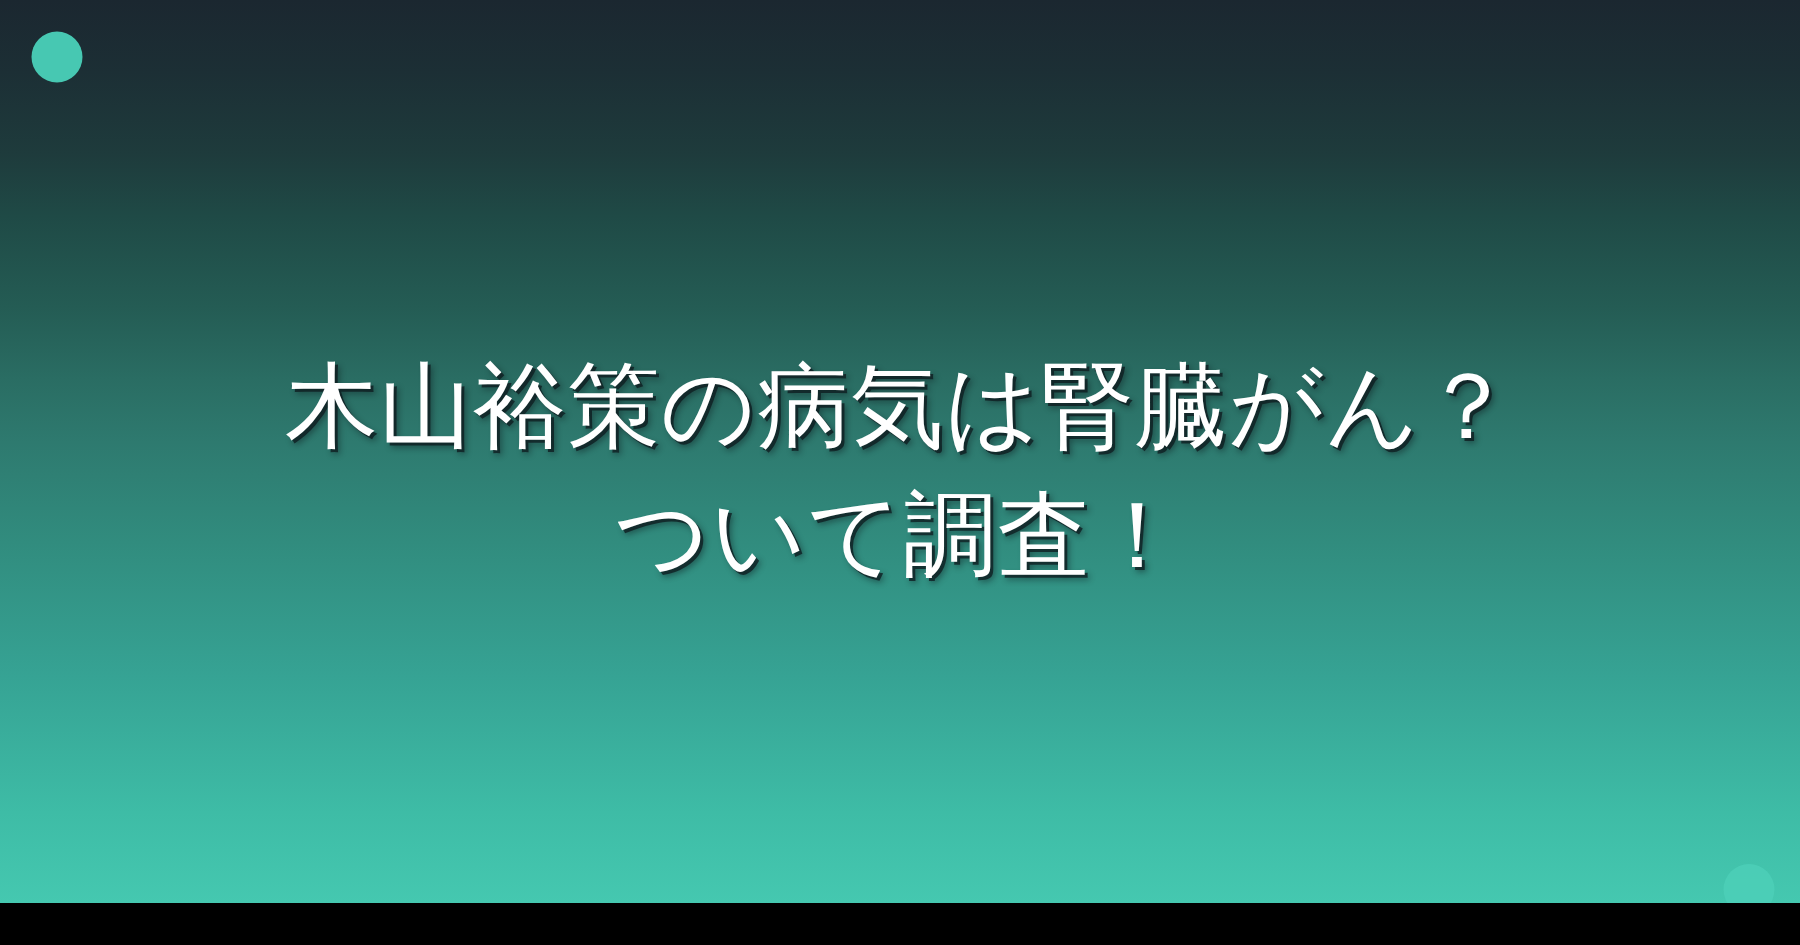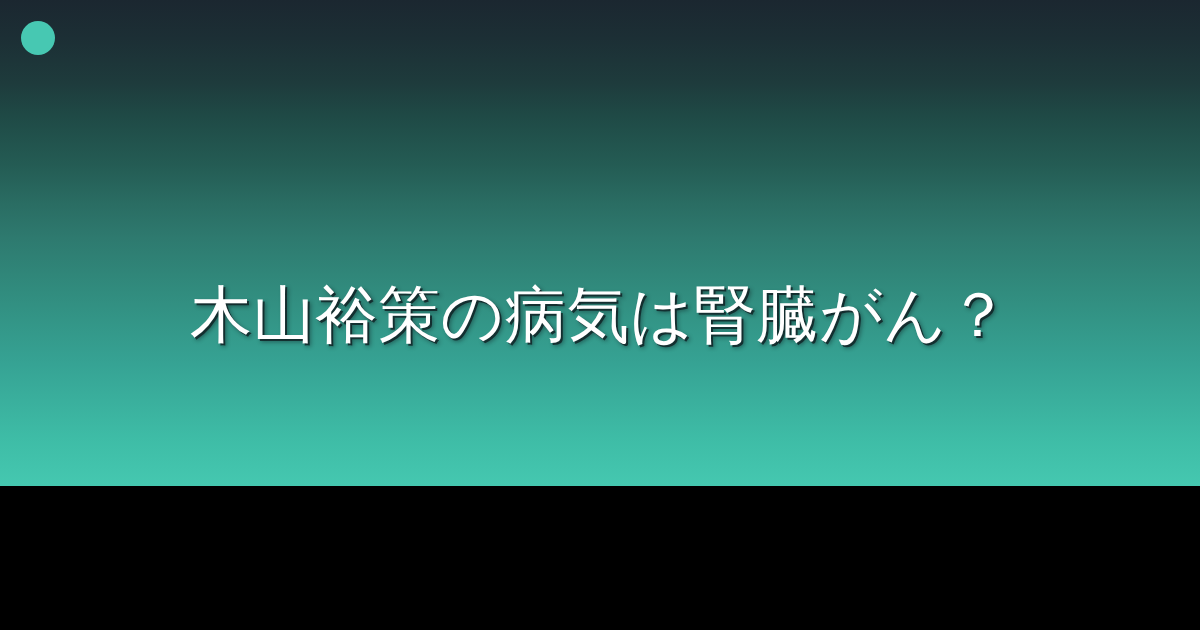--- a/index.html
+++ b/index.html
@@ -5,21 +5,21 @@
 <style>
   html, body {
     margin: 0;
     padding: 0;
     background: #000;
   }
 
   #card {
     position: relative;
     width: 1200px;
-    height: 486px;
+    height: 602px;
     overflow: hidden;
     font-family: "Liberation Sans", "DejaVu Sans", sans-serif;
     
     background: linear-gradient(
       to bottom,
       #1b2730 0%,
       #1c2f35 8%,
       #1e3b3c 17%,
       #1f4a46 24%,
       #245c54 34%,
@@ -85,17 +85,18 @@
 </style>
 </head>
 <body>
 
 <div id="card">
 
   <div id="circle-tl" class="deco-circle"></div>
 
   <div id="title-block">
     <div class="title-line">木山裕策の病気は腎臓がん？</div>
+    <div class="title-line">ついて調査！</div>
   </div>
 
   <div id="circle-br" class="deco-circle"></div>
 
 </div>
 
 </body></html>

